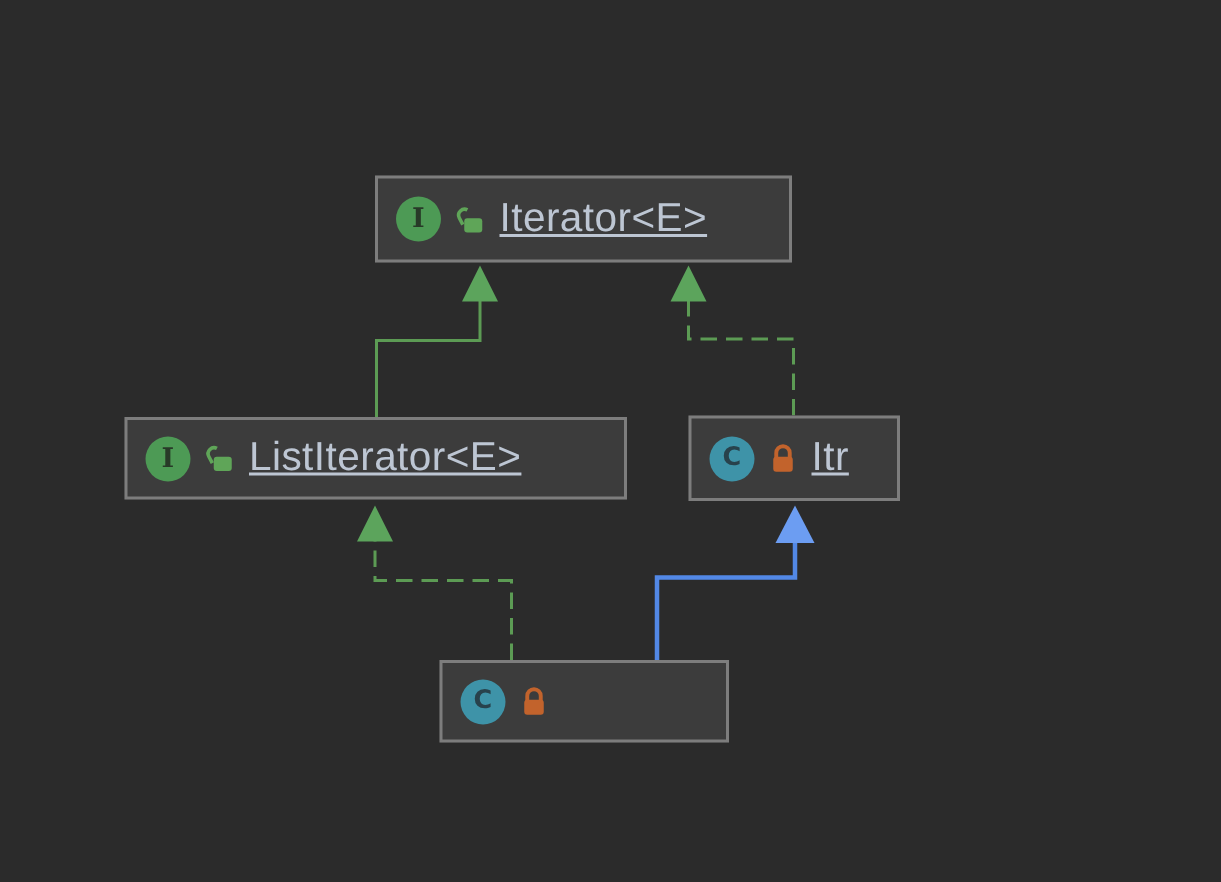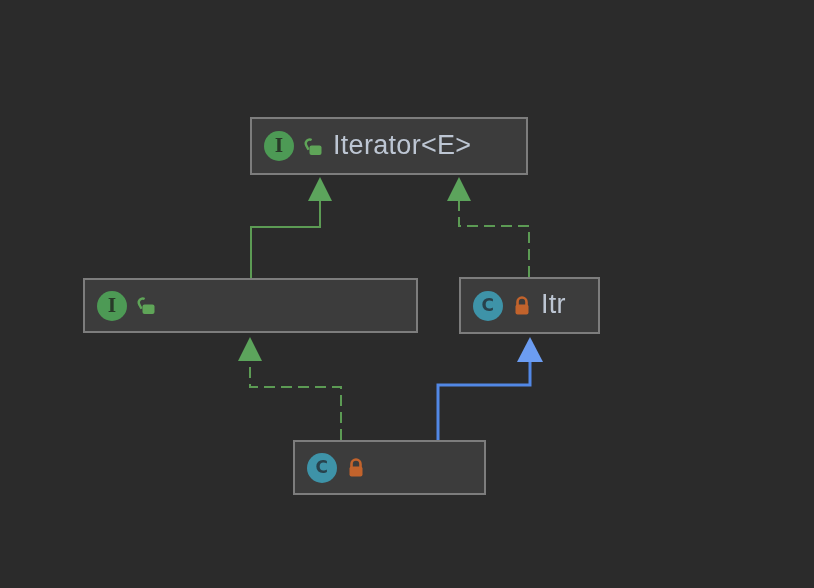--- a/index.html
+++ b/index.html
@@ -43,21 +43,21 @@
   }
   .badge-letter-interface {
     font-family: "DejaVu Serif", "Liberation Serif", serif;
     font-weight: bold; font-size: 18px; color: #283a28;
   }
   .badge-letter-class {
     font-family: "DejaVu Sans", "Liberation Sans", sans-serif;
     font-weight: 600; font-size: 17px; color: #28424c;
   }
   .lock { flex: 0 0 auto; display: flex; }
-  .node-label { transform: translateY(-1px); }
+  .node-label { transform: translateY(-1px); text-decoration: underline; }
 </style>
 </head>
 <body style="background-color: rgb(43, 43, 43);">
 
 <div class="canvas">
 
   <svg class="edges-layer" viewBox="0 0 814 588" xmlns="http://www.w3.org/2000/svg">
       <polyline points="251,278 251,227 320,227 320,200" fill="none" stroke="#5c9b54" stroke-width="2"></polyline>
       <polygon points="320,177 308,201 332,201" fill="#5ca45c"></polygon>
       <polyline points="529,277 529,226 459,226 459,200" fill="none" stroke="#5c9b54" stroke-width="2" stroke-dasharray="11 6"></polyline>
@@ -84,20 +84,21 @@
   <div class="node node-listiterator" style="background-color: rgb(60, 60, 60); border-color: rgb(125, 125, 125); color: rgb(189, 198, 211);">
     <span class="badge" style="background-color: rgb(77, 154, 85);">
       <span class="badge-letter-interface">I</span>
     </span>
     <span class="lock" style="color: rgb(95, 165, 88);">
       <svg width="21" height="21" viewBox="0 0 21 21">
         <path d="M3.5 12.5 V7.5 a4 4 0 0 1 7.3 -2.2" fill="none" stroke="currentColor" stroke-width="2.4" transform="rotate(-28 7 9)"></path>
         <rect x="6.5" y="9.5" width="12" height="9.5" rx="2" fill="currentColor"></rect>
       </svg>
     </span>
+    <span class="node-label">ListIterator&lt;E&gt;</span>
   </div>
 
   <div class="node node-itr" style="background-color: rgb(60, 60, 60); border-color: rgb(125, 125, 125); color: rgb(189, 198, 211);">
     <span class="badge" style="background-color: rgb(62, 147, 168);">
       <span class="badge-letter-class">C</span>
     </span>
     <span class="lock" style="color: rgb(194, 99, 44);">
       <svg width="20" height="21" viewBox="0 0 20 21">
         <path d="M5.5 10.5 V7 a4.5 4.5 0 0 1 9 0 v3.5" fill="none" stroke="currentColor" stroke-width="2.6"></path>
         <rect x="3.5" y="9.5" width="13" height="10" rx="2" fill="currentColor"></rect>

